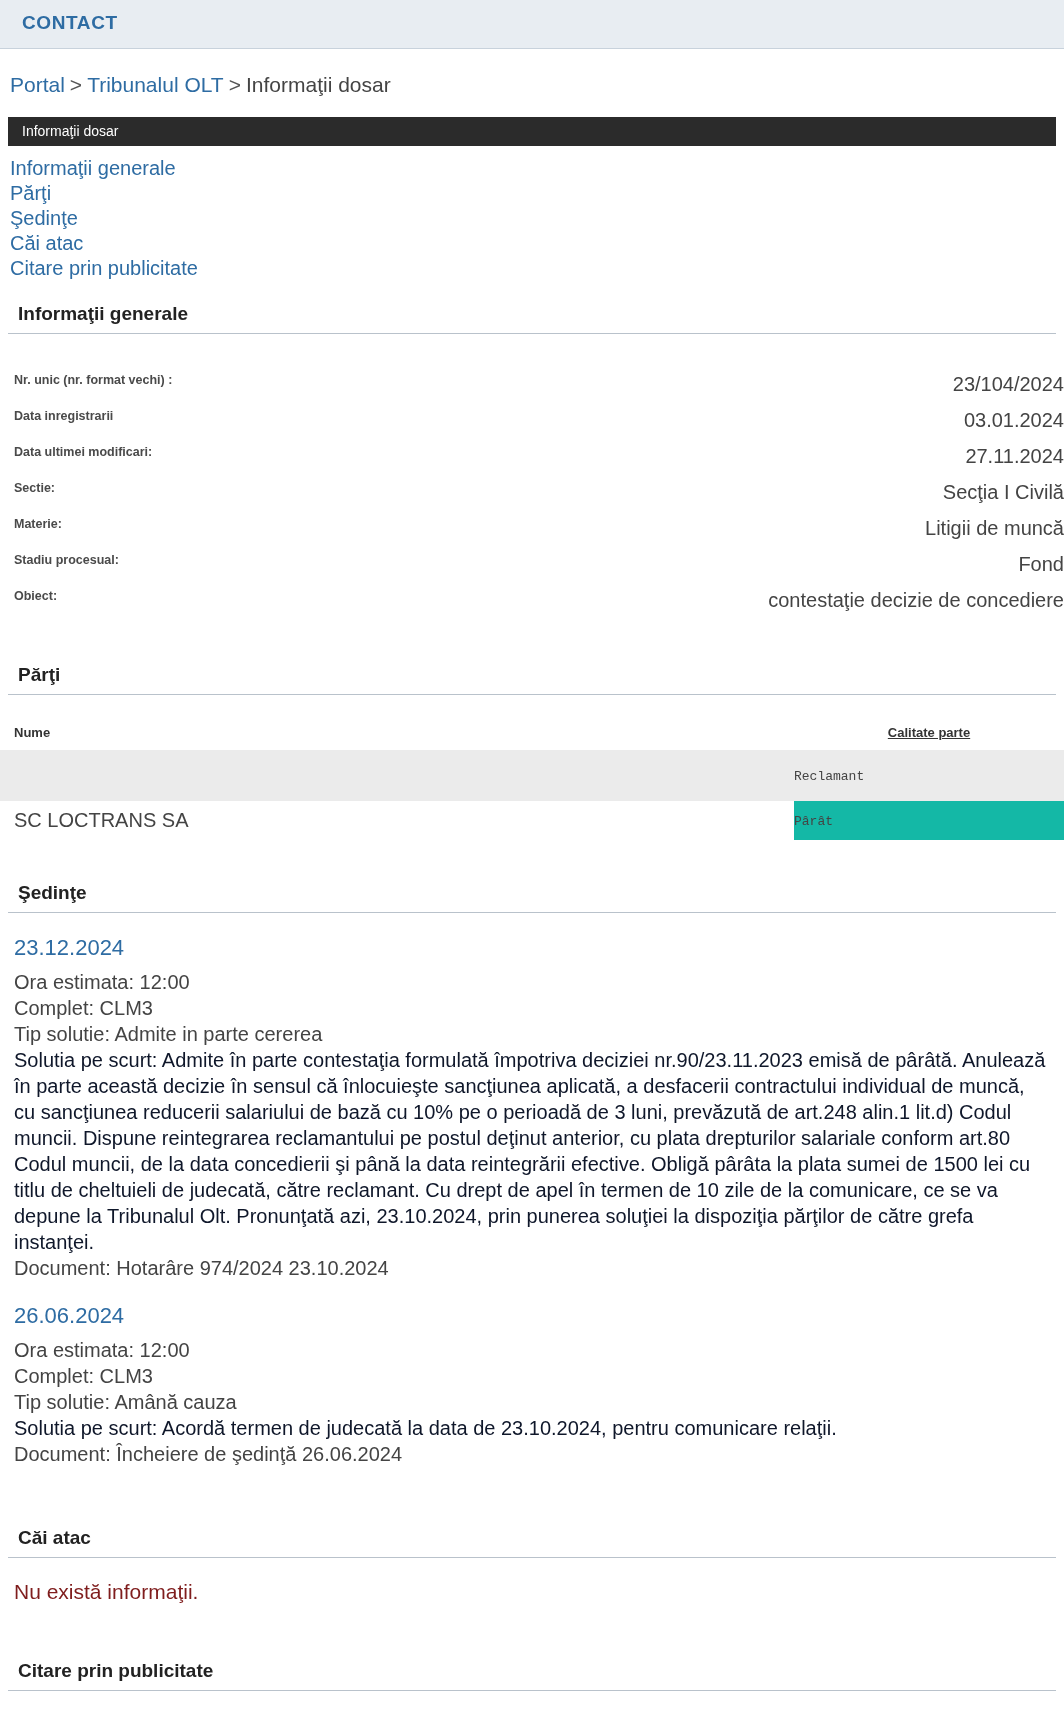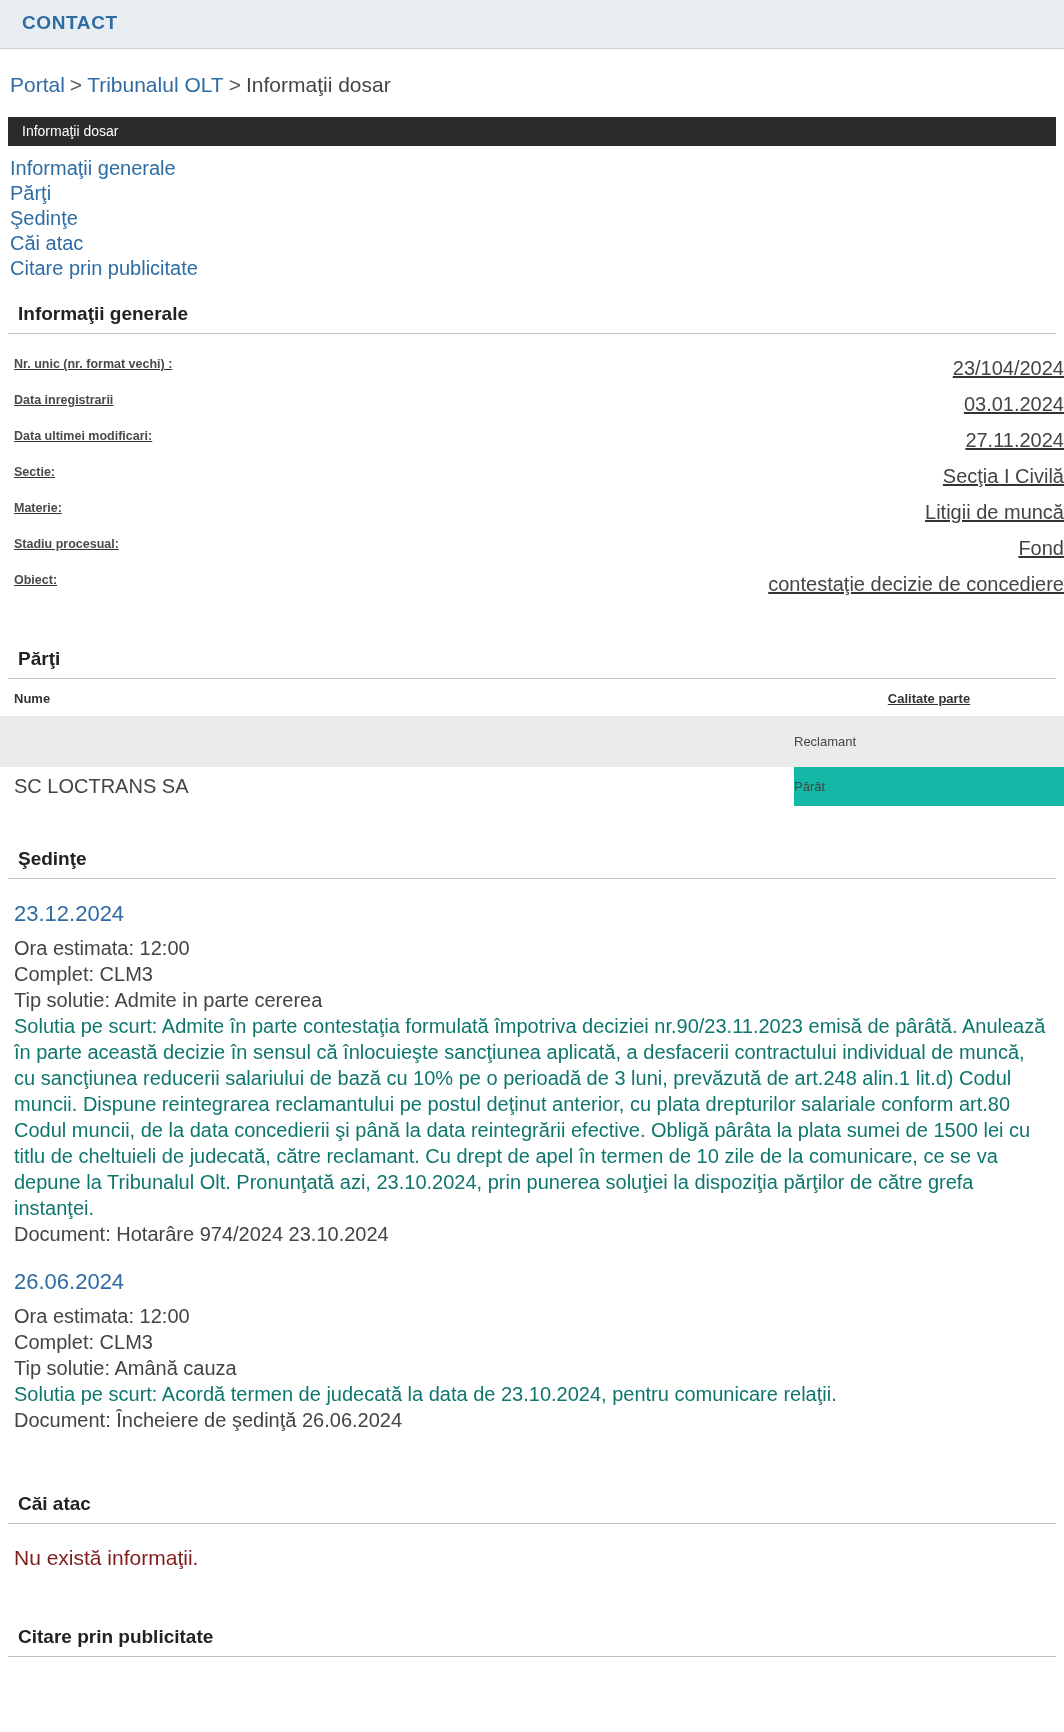--- a/index.html
+++ b/index.html
@@ -74,22 +74,21 @@
     color: #222;
     padding: 16px 0 8px 10px;
     border-bottom: 1px solid #b9c2cb;
     margin: 0 8px 0 8px;
   }
   .section-title.spaced { margin-top: 26px; }
   
   .info-table {
     width: 100%;
     border-collapse: collapse;
-    margin-top: 20px;
-    text-decoration: underline;
+    margin-top: 36px;
   }
   .info-table td {
     vertical-align: top;
     padding: 3px 0 10px 0;
   }
   .info-table td.label {
     width: 250px;
     padding-left: 14px;
     font-size: 12.5px;
     font-weight: bold;
@@ -98,21 +97,21 @@
   }
   .info-table td.value {
     font-size: 20px;
     color: #444;
     text-align: right;
   }
   
   .parties {
     width: 100%;
     border-collapse: collapse;
-    margin-top: 6px;
+    margin-top: 24px;
   }
   .parties th {
     text-align: left;
     font-size: 13px;
     font-weight: bold;
     color: #333;
     padding: 6px 0 10px 14px;
   }
   .parties th.right {
     text-align: center;
@@ -125,21 +124,21 @@
     padding: 8px 0 8px 14px;
     vertical-align: middle;
   }
   .parties td.quality {
     font-size: 13px;
     color: #444;
     background: #ebebeb;
     padding-left: 0;
     width: 270px;
   }
-  .parties td.quality span { padding-left: 0; }
+  .parties td.quality span { padding-left: 0; font-family: Liberation Mono, monospace; }
   .parties tr.row-a td.name { background: #ebebeb; height: 34px; }
   .parties tr.row-a td.quality { background: #ebebeb; }
   .parties tr.row-b td.quality { background: #14b8a6; }
   .parties tr.row-c td.quality { background: #ebebeb; }
   .name-redact-wrap {
     display: flex;
     align-items: center;
   }
   .redact-block {
     display: inline-block;
@@ -159,21 +158,21 @@
     font-size: 22px;
     padding: 22px 0 8px 0;
   }
   .hearing .line {
     font-size: 20px;
     color: #444;
     line-height: 26px;
   }
   .hearing .para {
     font-size: 20px;
-    color: #0f766e;
+    color: #0f172a;
     line-height: 26px;
   }
   .no-info {
     font-size: 21px;
     color: #7f1d1d;
     padding: 22px 0 0 14px;
   }
   .bottom-pad { height: 26px; }
 </style>
 </head>

